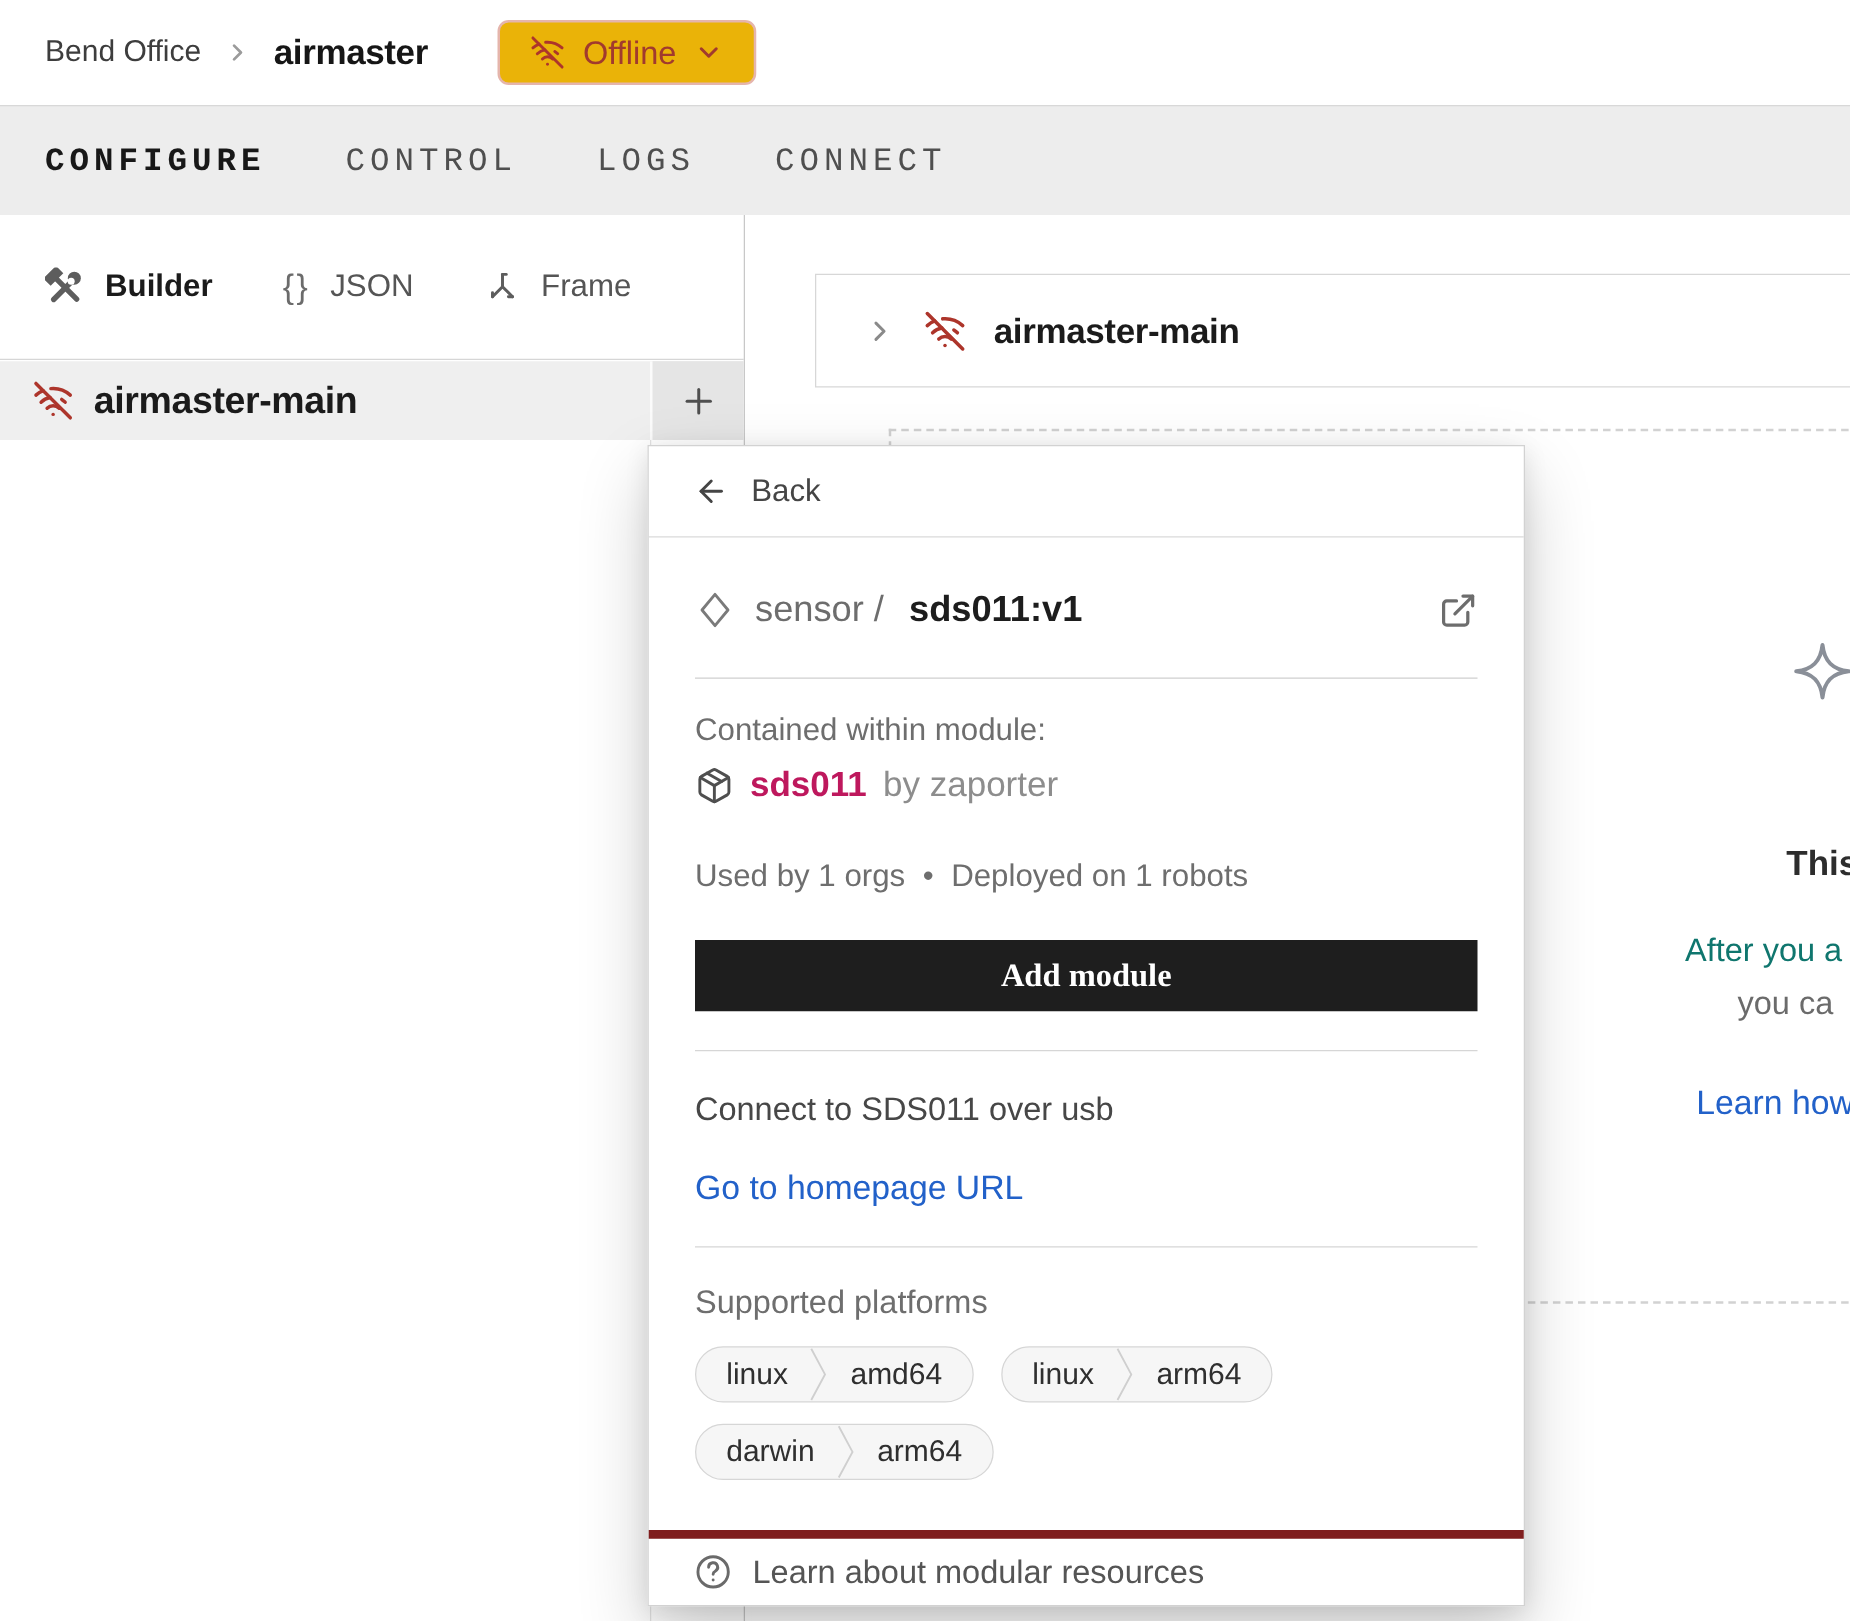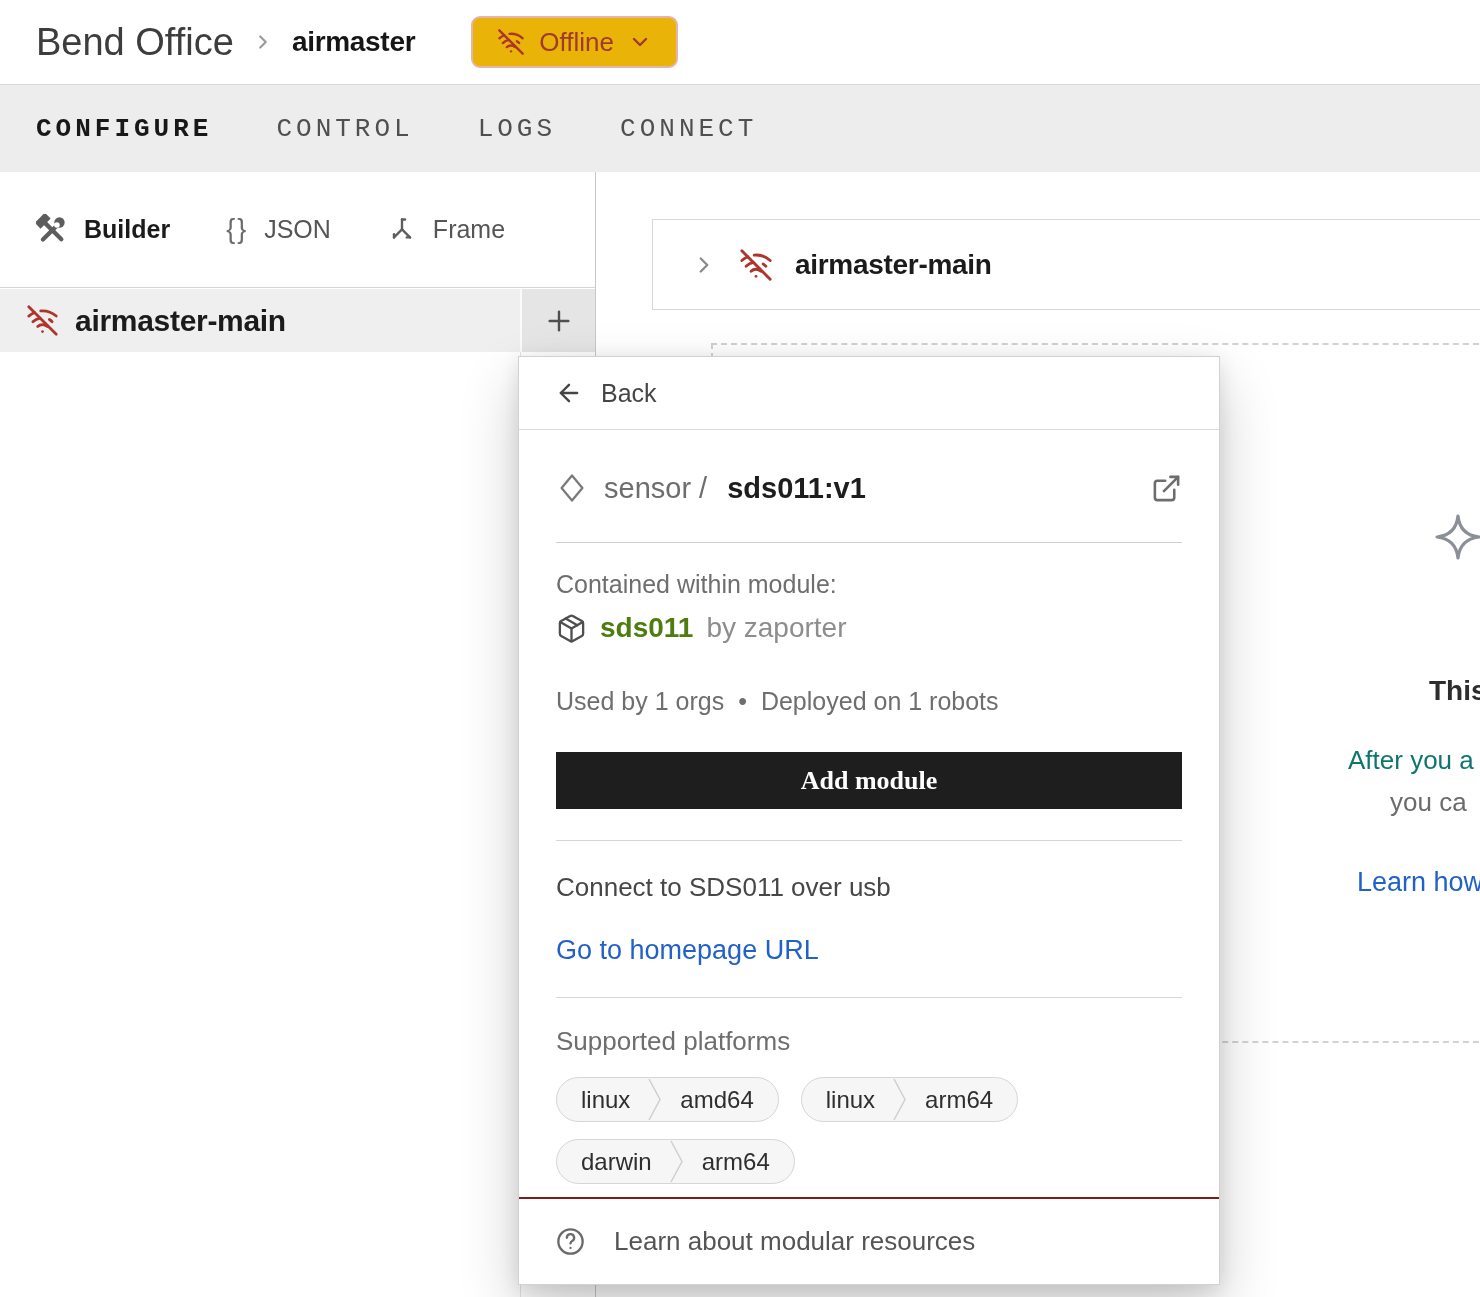--- a/index.html
+++ b/index.html
@@ -9,21 +9,21 @@
     background:#ffffff; font-family:"Liberation Sans", sans-serif;
     color:#1f1f1f;
   }
   svg { display:block; }
 
   
   .header {
     position:absolute; left:0; top:0; width:1480px; height:84px;
     display:flex; align-items:center; padding-left:36px; background:#fff;
   }
-  .crumb-org { font-size:38px; color:#3d3d3d; }
+  .crumb-org { font-size:24px; color:#3d3d3d; }
   .crumb-sep { margin:0 18px; color:#9b9b9b; }
   .crumb-machine { font-size:28px; font-weight:bold; color:#161616; letter-spacing:-0.3px; }
   .status-badge {
     margin-left:56px; height:52px; display:inline-flex; align-items:center;
     gap:14px; padding:0 24px; border-radius:9px;
     background:#eab308; border:2px solid #e5b5ac; color:#a13a2e;
     font-size:26px; cursor:pointer;
   }
 
   
@@ -93,21 +93,21 @@
     font-size:25px; color:#454545; cursor:pointer;
   }
   .pop-body { padding:0 37px; }
   .title-row { margin-top:26px; height:64px; display:flex; align-items:center; gap:16px; }
   .title-type  { font-size:29px; color:#6d6d6d; white-space:nowrap; }
   .title-model { font-size:29px; font-weight:bold; color:#1d1d1d; margin-left:4px; white-space:nowrap; }
   .ext-btn { margin-left:auto; color:#6d6d6d; cursor:pointer; }
   .hr { border:none; border-top:1px solid #cfcfcf; margin-top:22px; }
   .contained-label { margin-top:27px; font-size:25px; color:#6e6e6e; }
   .module-row { margin-top:13px; display:flex; align-items:center; gap:13px; }
-  .module-name { font-size:28px; font-weight:bold; color:#4d7c0f; }
+  .module-name { font-size:28px; font-weight:bold; color:#be185d; }
   .module-by { font-size:28px; color:#8d8d8d; }
   .usage-row { margin-top:43px; display:flex; align-items:center; gap:14px; font-size:25px; color:#6e6e6e; }
   .add-btn {
     margin-top:36px; height:57px; width:100%;
     background:#1e1e1e; color:#fff; font-size:26px; font-weight:bold;
     display:flex; align-items:center; justify-content:center;
     border:none; cursor:pointer; font-family:Liberation Serif, serif;
   }
   .hr2 { border:none; border-top:1px solid #d6d6d6; margin-top:31px; }
   .desc { margin-top:31px; font-size:26px; color:#474747; }
@@ -116,23 +116,23 @@
   .pill-row { margin-top:20px; display:flex; gap:22px; }
   .pill-row.second { margin-top:17px; }
   .pill {
     height:45px; display:inline-flex; align-items:center;
     border:1.5px solid #d6d6d6; border-radius:23px; background:#f6f6f6;
     font-size:24px; color:#2f2f2f;
   }
   .pill .seg-l { padding:0 18px 0 24px; }
   .pill .seg-r { padding:0 24px 0 18px; }
   .pop-footer {
-    position:absolute; left:0; right:0; bottom:0; height:87px;
-    border-top:2px solid #7f1d1d; display:flex; align-items:center;
-    gap:28px; padding-left:36px; font-size:26px; color:#555; cursor:pointer;
+    position:absolute; left:0; right:0; bottom:0; height:60px;
+    border-top:7px solid #7f1d1d; display:flex; align-items:center;
+    gap:16px; padding-left:36px; font-size:26px; color:#555; cursor:pointer;
   }
   .red { color:#ad352b; }
 </style>
 </head>
 <body>
 
 <div class="screen">
 
   <div class="header">
     <span class="crumb-org">Bend Office</span>

